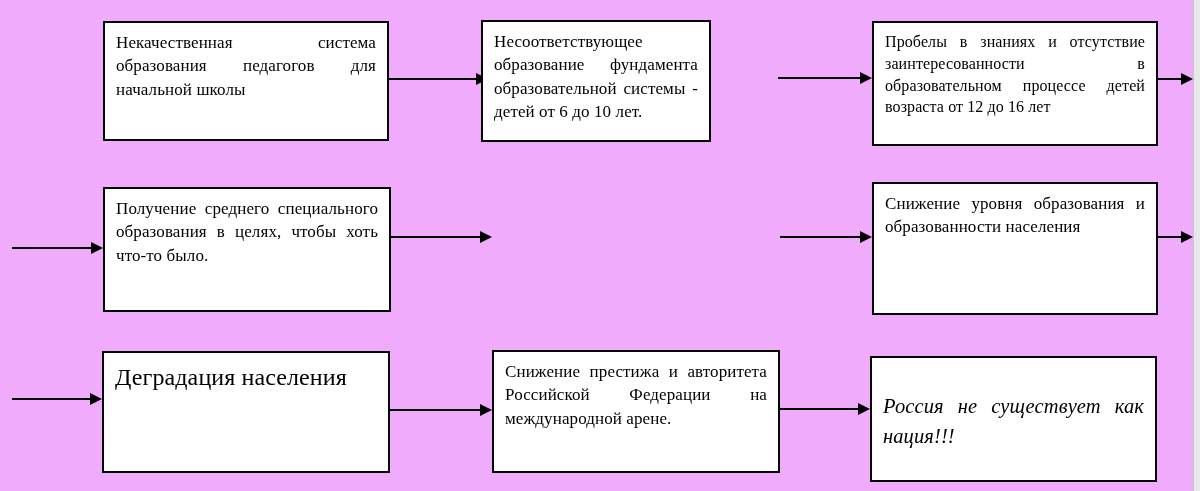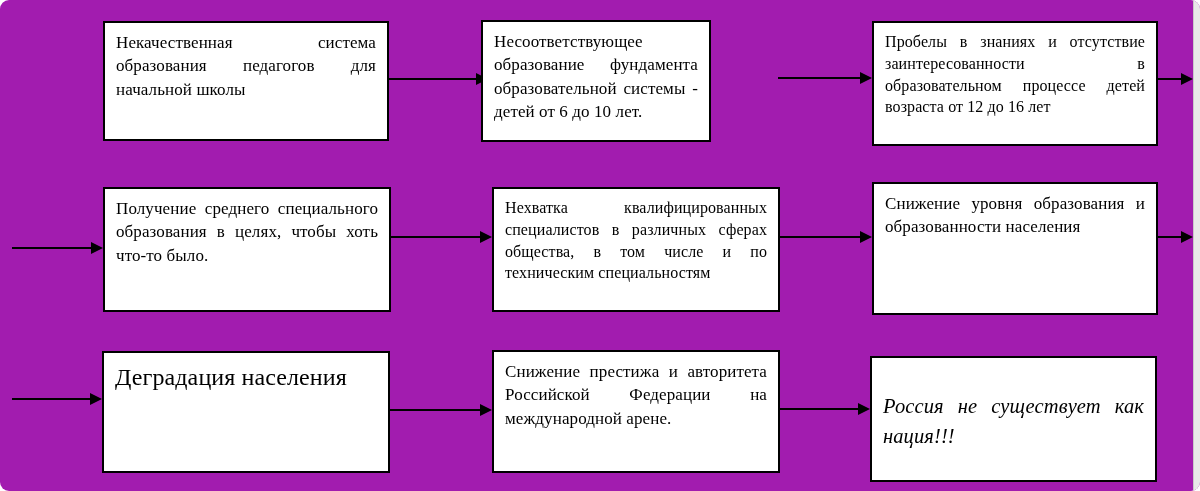--- a/index.html
+++ b/index.html
@@ -5,23 +5,22 @@
   html, body {
     margin: 0;
     padding: 0;
     background: #ffffff;
     font-family: "Liberation Serif", "DejaVu Serif", serif;
   }
   .canvas {
     position: relative;
     width: 1200px;
     height: 491px;
-    background: #a21caf;
+    background: #f0abfc;
     overflow: hidden;
-    border-radius: 9px;
   }
   
   .page-edge {
     position: absolute;
     top: 0;
     left: 1193px;
     width: 7px;
     height: 491px;
     background: #e9e9e9;
     border-left: 1px solid #c9c9c9;
@@ -77,21 +76,20 @@
   <div class="node small" style="left:872px; top:21px; width:286px; height:125px;">Пробелы в знаниях и отсутствие заинтересованности в образовательном процессе детей возраста от 12 до 16 лет</div>
 
   <div class="arrow" style="left:1158px; top:78px; width:23px;"></div>
 
   <div class="arrow" style="left:12px; top:247px; width:79px;"></div>
 
   <div class="node" style="left:103px; top:187px; width:288px; height:125px;">Получение среднего специального образования в целях, чтобы хоть что-то было.</div>
 
   <div class="arrow" style="left:391px; top:236px; width:89px;"></div>
 
-  <div class="node small" style="left:492px; top:187px; width:288px; height:125px;">Нехватка квалифицированных специалистов в различных сферах общества, в том числе и по техническим специальностям</div>
 
   <div class="arrow" style="left:780px; top:236px; width:80px;"></div>
 
   <div class="node" style="left:872px; top:182px; width:286px; height:133px;">Снижение уровня образования и образованности населения</div>
 
   <div class="arrow" style="left:1158px; top:236px; width:23px;"></div>
 
   <div class="arrow" style="left:12px; top:398px; width:78px;"></div>
 
   <div class="node large" style="left:102px; top:351px; width:288px; height:122px;">Деградация населения</div>

